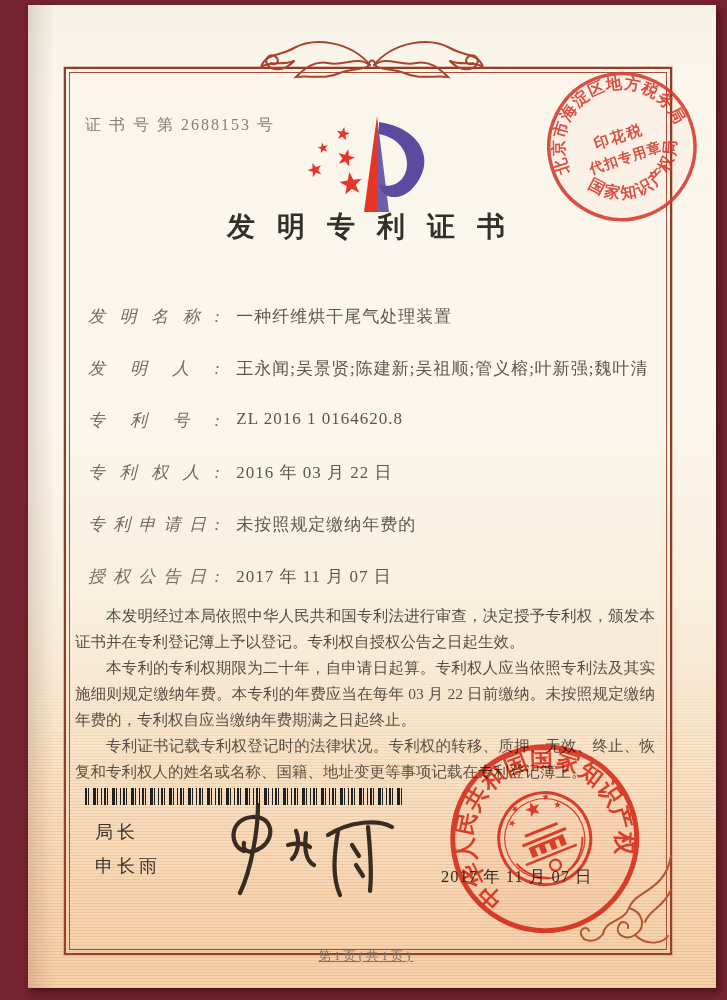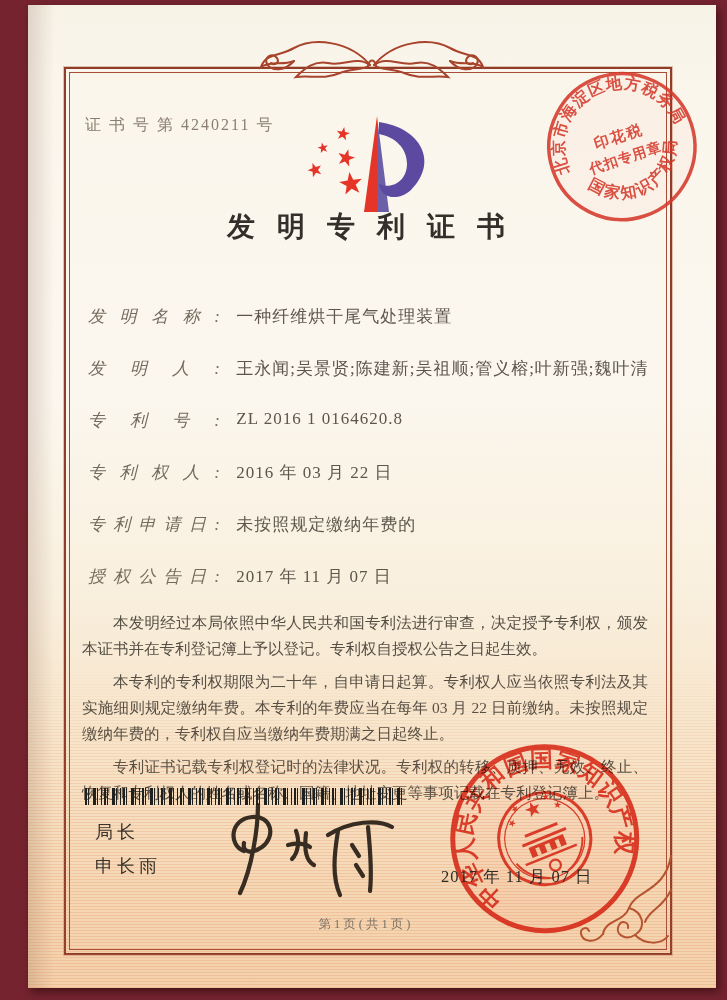--- a/index.html
+++ b/index.html
@@ -44,37 +44,37 @@
   .field-row{height:52px;font-size:17px;color:#6b6257;white-space:nowrap;}
   .field-label{
     display:inline-block;width:132px;text-align:justify;text-align-last:justify;
     vertical-align:top;color:#746a5e;font-style:italic;
   }
   .field-value{margin-left:12px;color:#5d564c;letter-spacing:1px;}
   .body-text{
     position:absolute;left:47px;top:598px;width:580px;
     font-size:15.5px;line-height:26px;color:#554e44;text-align:justify;
   }
-  .body-text p{margin:7px;text-indent:2em;}
+  .body-text p{margin:0;text-indent:2em;}
   .barcode{
     position:absolute;left:57px;top:783px;width:318px;height:17px;
     background:repeating-linear-gradient(90deg,
       #20201e 0 2px,rgba(0,0,0,0) 2px 3px,
       #20201e 3px 4px,rgba(0,0,0,0) 4px 8px,
       #20201e 8px 11px,rgba(0,0,0,0) 11px 12px,
       #20201e 12px 13px,rgba(0,0,0,0) 13px 16px,
       #20201e 16px 17px,rgba(0,0,0,0) 17px 19px);
   }
   .signer{position:absolute;left:67px;top:800px;font-size:18px;color:#3a332c;letter-spacing:4px;line-height:34px;margin-top:10px;}
   .signature{position:absolute;left:172px;top:788px;z-index:4;}
   .seal-main{position:absolute;left:420px;top:736px;transform:rotate(-22deg);opacity:.92;mix-blend-mode:multiply;z-index:2;}
   .issue-date{position:absolute;left:413px;top:861px;font-size:16.5px;color:#2e2a24;letter-spacing:1px;z-index:5;white-space:nowrap;}
   .footer{
-    position:absolute;left:36px;top:911px;width:604px;text-align:center;
-    font-size:12.5px;color:#7b7264;letter-spacing:3px;
+    position:absolute;left:36px;top:943px;width:604px;text-align:center;
+    font-size:12.5px;color:#7b7264;letter-spacing:3px;text-decoration:underline;
   }
   .flourish-corner{position:absolute;left:545px;top:845px;z-index:1;}
   svg text{font-family:"Liberation Serif","DejaVu Serif",serif;}
 </style>
 </head>
 <body>
 
 <div class="page">
 
   <div class="frame">
@@ -88,21 +88,21 @@
         <path d="M42,28 C33,38 20,39 15,31 C12,24 20,19 25,25 C28,30 22,33 19,30"></path>
         <path d="M118,32 C104,22 92,34 76,30 C62,27 52,36 44,44 C58,42 72,47 88,40 C100,35 110,38 118,32"></path>
         <path d="M122,32 C142,8 178,4 198,15 C214,24 226,20 231,34 C221,27 210,33 198,28"></path>
         <path d="M198,28 C207,38 220,39 225,31 C228,24 220,19 215,25 C212,30 218,33 221,30"></path>
         <path d="M122,32 C136,22 148,34 164,30 C178,27 188,36 196,44 C182,42 168,47 152,40 C140,35 130,38 122,32"></path>
         <path d="M116,32 C118,26 122,26 124,32"></path>
       </g>
     </svg>
   </div>
 
-  <div class="cert-no">证 书 号 第 4240211 号</div>
+  <div class="cert-no">证 书 号 第 2688153 号</div>
 
   <div class="logo">
     <svg width="165" height="108" viewBox="0 0 165 108">
       <defs>
         <polygon id="star" points="0,-10 -2.35,-3.24 -9.51,-3.09 -3.8,1.24 -5.88,8.09 0,4 5.88,8.09 3.8,1.24 9.51,-3.09 2.35,-3.24"></polygon>
       </defs>
       <g fill="#e43528">
         <use href="#star" transform="translate(30,38) scale(0.55) rotate(-12)"></use>
         <use href="#star" transform="translate(50,24) scale(0.7) rotate(10)"></use>
         <use href="#star" transform="translate(22,60) scale(0.75) rotate(-20)"></use>

